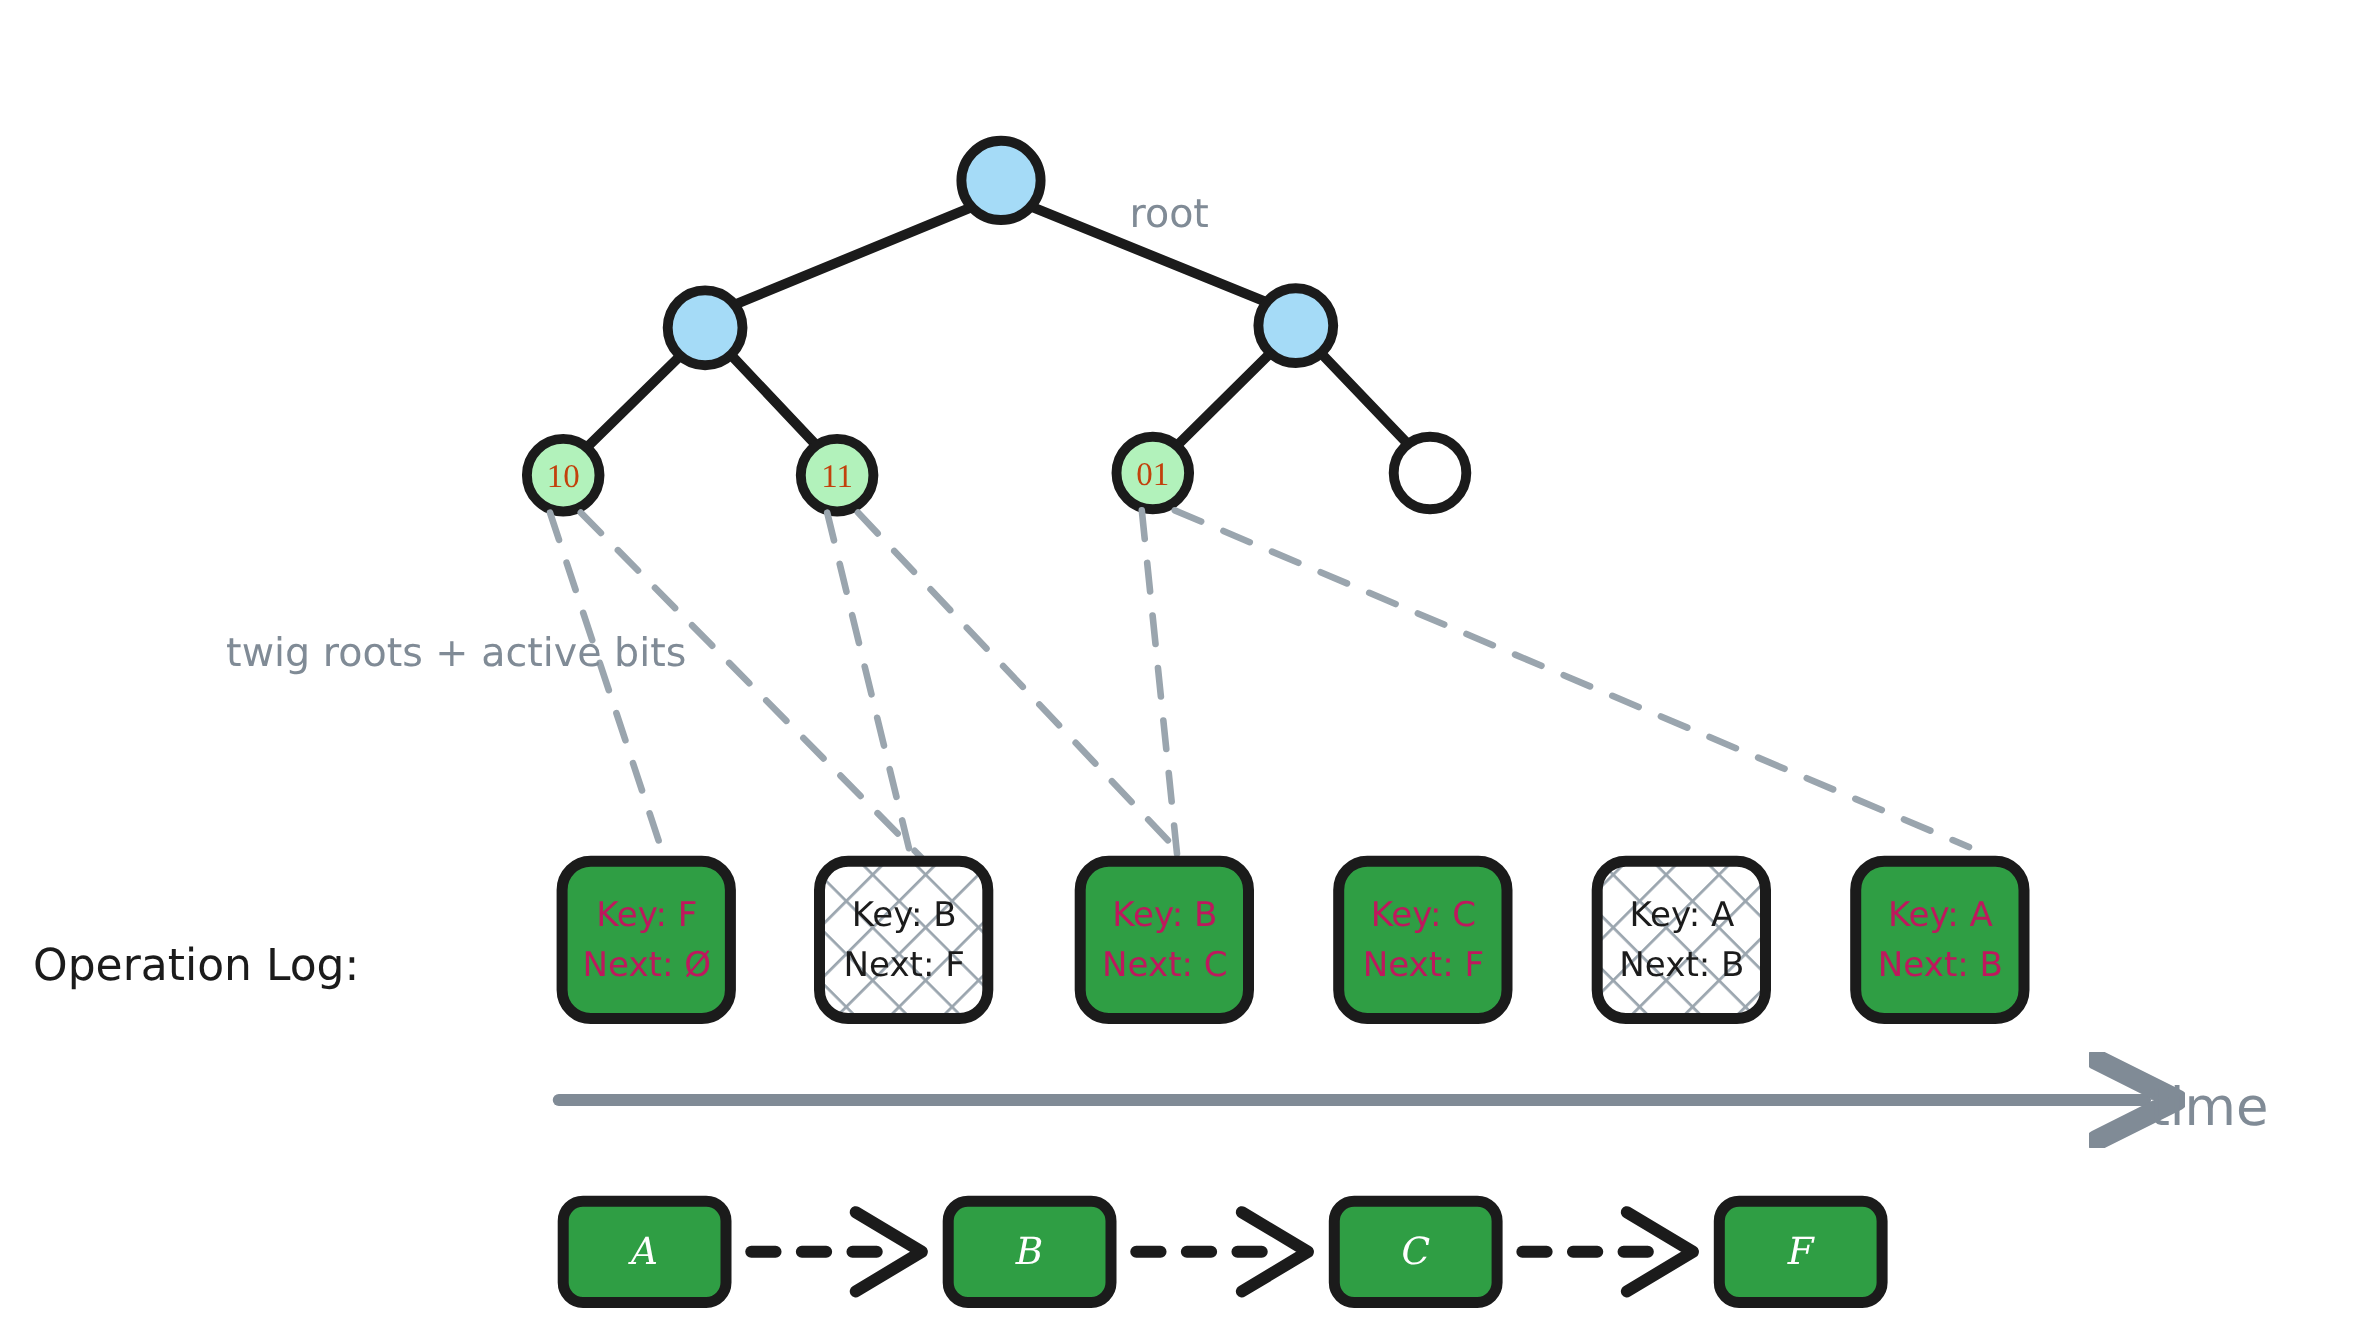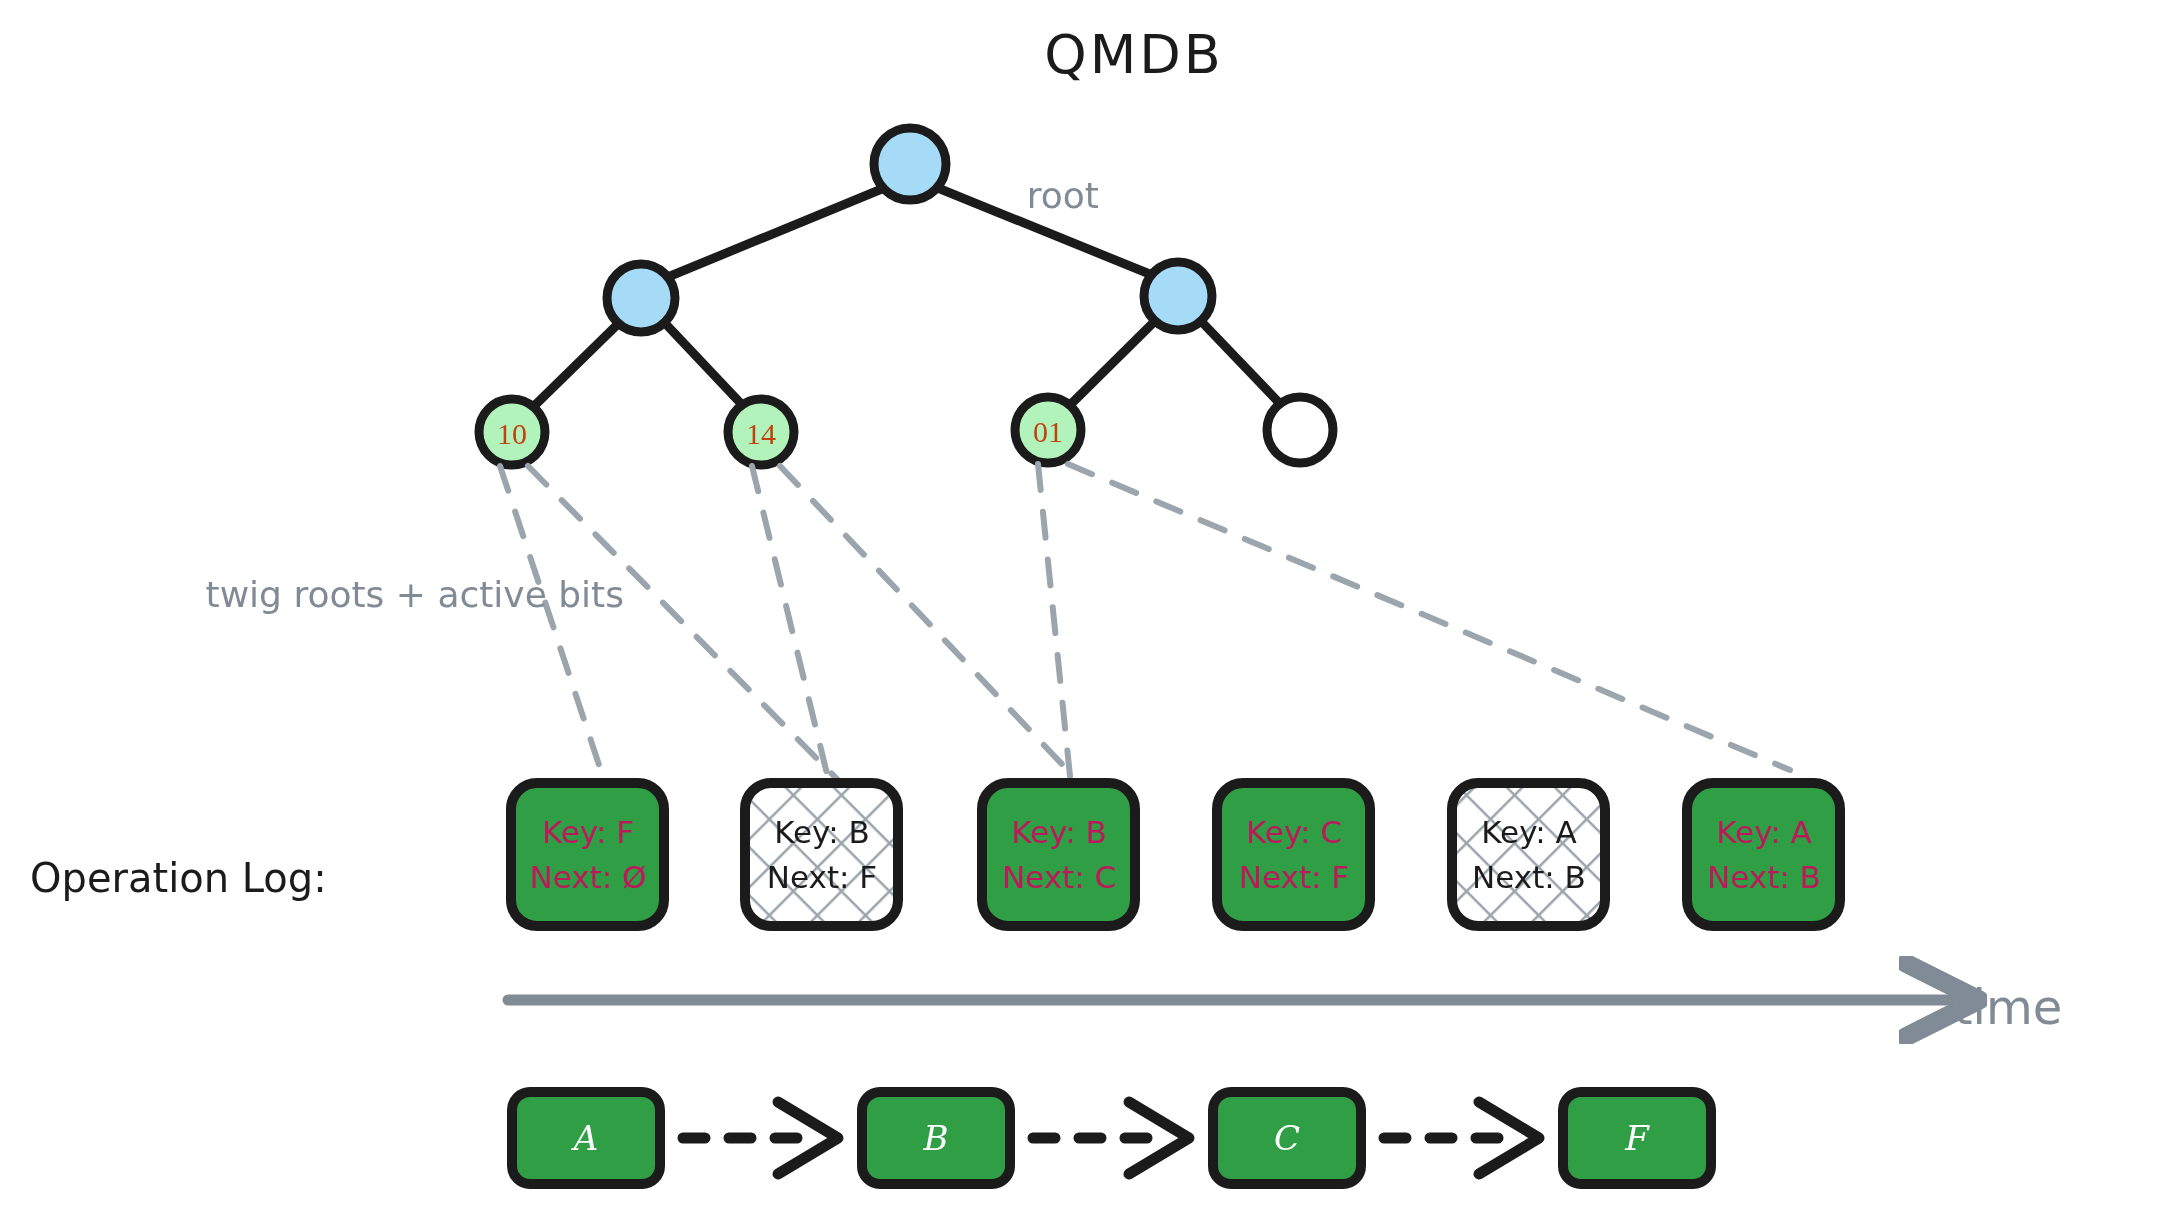--- a/index.html
+++ b/index.html
@@ -80,21 +80,20 @@
     color: #ffffff;
     font-style: italic;
     font-family: "DejaVu Serif", serif;
   }
 </style>
 </head>
 <body>
 
 <div id="stage">
 
-  <div class="lbl title" style="left:1134px; top:23px; transform:translateX(-50%);">QMDB</div>
 
   <svg class="layer" viewBox="0 0 2159 1222" xmlns="http://www.w3.org/2000/svg">
     <defs>
       <pattern id="hatchPat" width="34" height="34" patternUnits="userSpaceOnUse" patternTransform="rotate(45)">
         <rect width="34" height="34" fill="#ffffff"></rect>
         <line x1="0" y1="0" x2="0" y2="34" stroke="#9AA5AE" stroke-width="5"></line>
         <line x1="0" y1="0" x2="34" y2="0" stroke="#9AA5AE" stroke-width="5"></line>
       </pattern>
       <marker id="arrowGray" viewBox="0 0 12 12" refX="7" refY="6" markerWidth="8" markerHeight="8" orient="auto-start-reverse">
         <path d="M1,1 L11,6 L1,11" fill="none" stroke="#808B96" stroke-width="2.6" stroke-linecap="round" stroke-linejoin="round"></path>
@@ -199,21 +198,21 @@
   <div class="lbl side-label lbl-gray" style="left:1099px; top:195px; transform:translate(-100%,-50%);">root</div>
 
   <div class="lbl side-label lbl-gray" style="left:624px; top:594px; transform:translate(-100%,-50%);">twig roots + active bits</div>
 
   <div class="lbl sect-label lbl-black" style="left:30px; top:878px; transform:translateY(-50%);">Operation Log:</div>
 
 
   <div class="lbl time-label lbl-gray" style="left:2008px; top:1007px; transform:translate(-50%,-50%);">time</div>
 
   <div class="node-text" style="left:512px; top:434px;">10</div>
-  <div class="node-text" style="left:761px; top:434px;">14</div>
+  <div class="node-text" style="left:761px; top:434px;">11</div>
   <div class="node-text" style="left:1048px; top:432px;">01</div>
   <div class="node-text" style="left:1300px; top:432px;"></div>
 
   <div class="oplog-text on-green" style="left:588px; top:855px;">
     <div>Key: F</div>
     <div>Next: Ø</div>
   </div>
   <div class="oplog-text on-hatch" style="left:822px; top:855px;">
     <div>Key: B</div>
     <div>Next: F</div>

